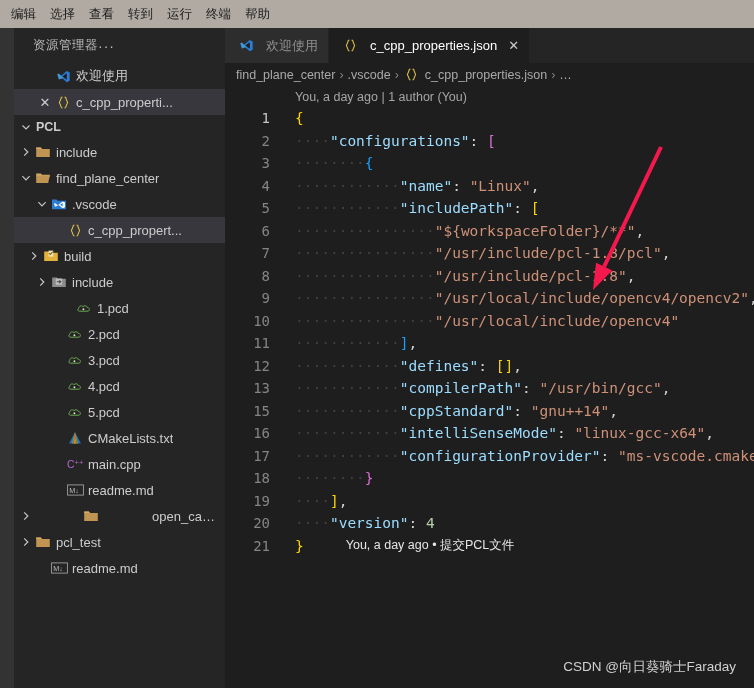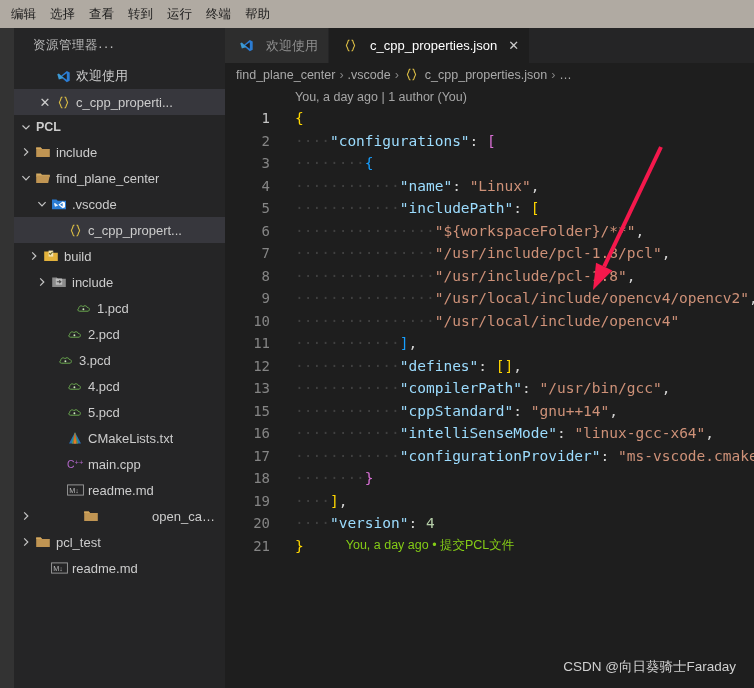--- a/index.html
+++ b/index.html
@@ -190,21 +190,21 @@
   }
   .k   { color: #9cdcfe; }          
   .s   { color: #ce9178; }          
   .n   { color: #b5cea8; }          
   .p   { color: #d4d4d4; }          
   .b1  { color: #ffd700; }          
   .b2  { color: #da70d6; }          
   .b3  { color: #179fff; }          
   .ig  { color: #404040; }
   .blame-inline {
-    color: #84cc16;
+    color: #e5e5e5;
     font-family: "Liberation Sans", sans-serif;
     font-size: 12.5px;
     padding-left: 42px;
   }
 
   
   #arrow { position: absolute; left: 0; top: 0; pointer-events: none; }
 
   
   #watermark {
@@ -371,21 +371,21 @@
         <div class="row" style="padding-left: 36px; text-align: center;">
           <span class="chev"></span>
           <span class="ico">
             <svg width="16" height="16" viewBox="0 0 16 16">
               <path d="M3.4 11.2 C1.6 11.2 1.2 9.0 2.8 8.4 C2.6 6.0 5.6 5.0 7.0 6.8 C7.8 5.2 10.8 5.4 11.2 7.4 C13.6 7.2 14.2 10.8 12.0 11.2 Z" fill="none" stroke="#6aa84f" stroke-width="1"></path>
               <circle cx="7.4" cy="9.2" r="0.95" fill="#cfe8c2"></circle>
             </svg>
           </span>
           <span class="lbl">2.pcd</span>
         </div>
-        <div class="row" style="padding-left: 27px;">
+        <div class="row" style="padding-left: 36px;">
           <span class="chev"></span>
           <span class="ico">
             <svg width="16" height="16" viewBox="0 0 16 16">
               <path d="M3.4 11.2 C1.6 11.2 1.2 9.0 2.8 8.4 C2.6 6.0 5.6 5.0 7.0 6.8 C7.8 5.2 10.8 5.4 11.2 7.4 C13.6 7.2 14.2 10.8 12.0 11.2 Z" fill="none" stroke="#6aa84f" stroke-width="1"></path>
               <circle cx="7.4" cy="9.2" r="0.95" fill="#cfe8c2"></circle>
             </svg>
           </span>
           <span class="lbl">3.pcd</span>
         </div>
         <div class="row" style="padding-left: 36px;">

